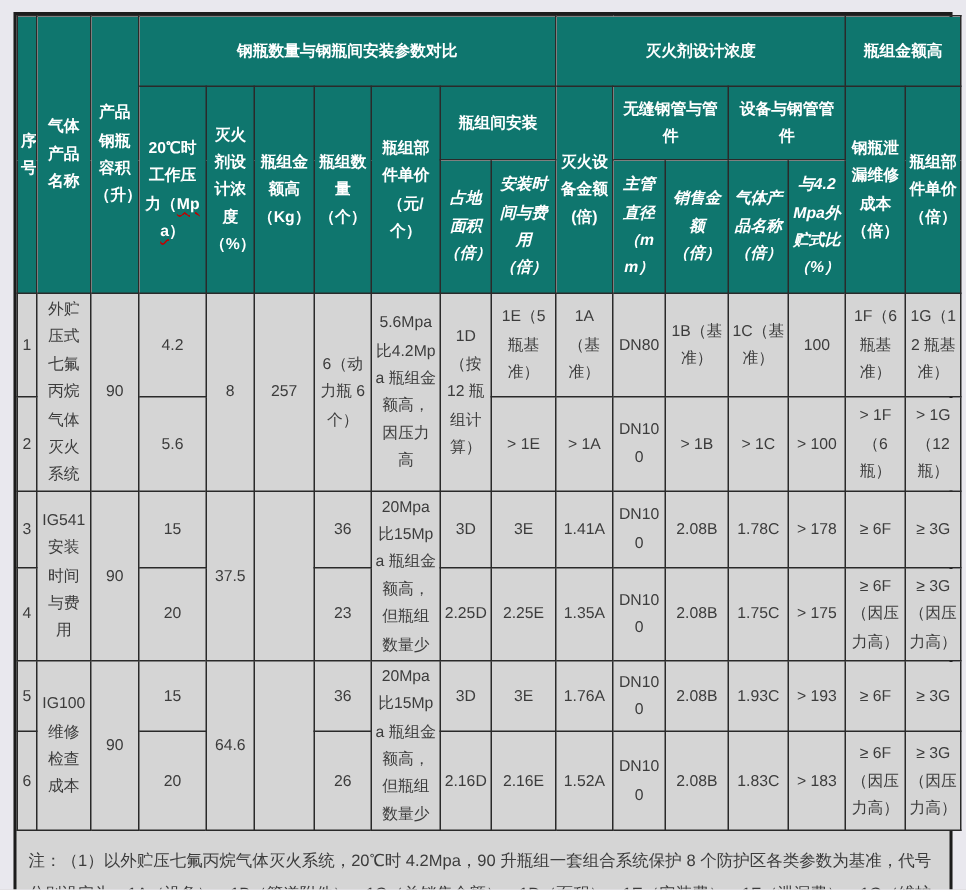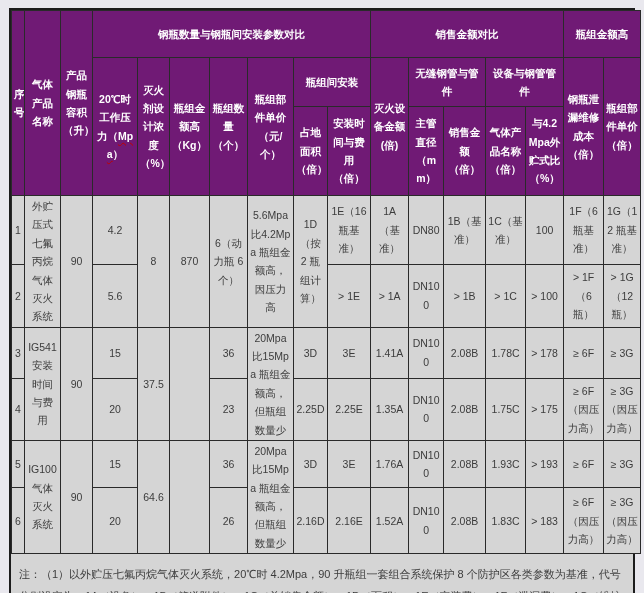--- a/index.html
+++ b/index.html
@@ -8,23 +8,23 @@
   .sheet { border:2px solid #1c1c1c; background:#d5d5d5; }
   table.cmp { border-collapse:collapse; table-layout:fixed; width:100%; }
   .cmp th, .cmp td {
     border:1px solid #2a2a2a;
     text-align:center; vertical-align:middle;
     padding:1px 2px;
     font-size:10.5px; line-height:1.75;
     word-break:break-all;
     overflow:hidden;
   }
-  .cmp th { background:#701a75; color:#ffffff; font-weight:bold; }
+  .cmp th { background:#0f766e; color:#ffffff; font-weight:bold; }
   .cmp td { background:#d5d5d5; color:#3c3c3c; }
-  tr.hr1 { height:47px; } tr.hr2 { height:49px; } tr.hr3 { height:89px; }
+  tr.hr1 { height:47px; } tr.hr2 { height:49px; } tr.hr3 { height:89px;font-style:italic; }
   tr.br1 { height:64px; } tr.br2 { height:54px; }
   tr.br3 { height:48px; } tr.br4 { height:56px; }
   tr.br5 { height:42px; } tr.br6 { height:48px; }
   .wavy { text-decoration:underline; text-decoration-style:wavy; text-decoration-color:#c00000; text-decoration-thickness:1px; text-underline-offset:2px; }
   .notes { padding:10px 8px 12px 8px; font-size:11px; line-height:1.95; color:#3c3c3c; }
   .notes p { margin:0; }
 </style>
 </head>
 <body>
 
@@ -49,21 +49,21 @@
           <col style="width:38px">
         <col style="width:40px">
           <col style="width:37px">
       </colgroup>
       <thead>
         <tr class="hr1">
           <th rowspan="3">序号</th>
           <th rowspan="3">气体产品名称</th>
           <th rowspan="3">产品钢瓶容积（升）</th>
           <th colspan="7">钢瓶数量与钢瓶间安装参数对比</th>
-          <th colspan="5">销售金额对比</th>
+          <th colspan="5">灭火剂设计浓度</th>
           <th colspan="2">瓶组金额高</th>
         </tr>
         <tr class="hr2">
           <th rowspan="2"><span>20℃时工作压力（</span><span class="wavy">Mpa</span><span>）</span></th>
           <th rowspan="2">灭火剂设计浓度（%）</th>
           <th rowspan="2">瓶组金额高（Kg）</th>
           <th rowspan="2">瓶组数量（个）</th>
           <th rowspan="2">瓶组部件单价（元/个）</th>
           <th colspan="2">瓶组间安装</th>
           <th rowspan="2">灭火设备金额(倍)</th>
@@ -81,25 +81,25 @@
           <th>与4.2Mpa外贮式比（%）</th>
         </tr>
       </thead>
       <tbody>
         <tr class="br1">
           <td>1</td>
           <td rowspan="2">外贮压式七氟丙烷气体灭火系统</td>
           <td rowspan="2">90</td>
           <td>4.2</td>
           <td rowspan="2">8</td>
-          <td rowspan="2">870</td>
+          <td rowspan="2">257</td>
           <td rowspan="2">6（动力瓶 6个）</td>
           <td rowspan="2">5.6Mpa 比4.2Mpa 瓶组金额高，因压力高</td>
-          <td rowspan="2">1D（按 2 瓶组计算）</td>
-          <td>1E（16 瓶基准）</td>
+          <td rowspan="2">1D（按 12 瓶组计算）</td>
+          <td>1E（5 瓶基准）</td>
           <td>1A（基准）</td>
           <td>DN80</td>
           <td>1B（基准）</td>
           <td>1C（基准）</td>
           <td>100</td>
           <td>1F（6 瓶基准）</td>
           <td>1G（12 瓶基准）</td>
         </tr>
         <tr class="br2">
           <td>2</td>
@@ -141,21 +141,21 @@
           <td>1.35A</td>
           <td>DN100</td>
           <td>2.08B</td>
           <td>1.75C</td>
           <td>&gt; 175</td>
           <td>≥ 6F（因压力高）</td>
           <td>≥ 3G（因压力高）</td>
         </tr>
         <tr class="br5">
           <td>5</td>
-          <td rowspan="2">IG100 气体灭火系统</td>
+          <td rowspan="2">IG100 维修检查成本</td>
           <td rowspan="2">90</td>
           <td>15</td>
           <td rowspan="2">64.6</td>
           <td rowspan="2"></td>
           <td>36</td>
           <td rowspan="2">20Mpa 比15Mpa 瓶组金额高，但瓶组数量少</td>
           <td>3D</td>
           <td>3E</td>
           <td>1.76A</td>
           <td>DN100</td>

